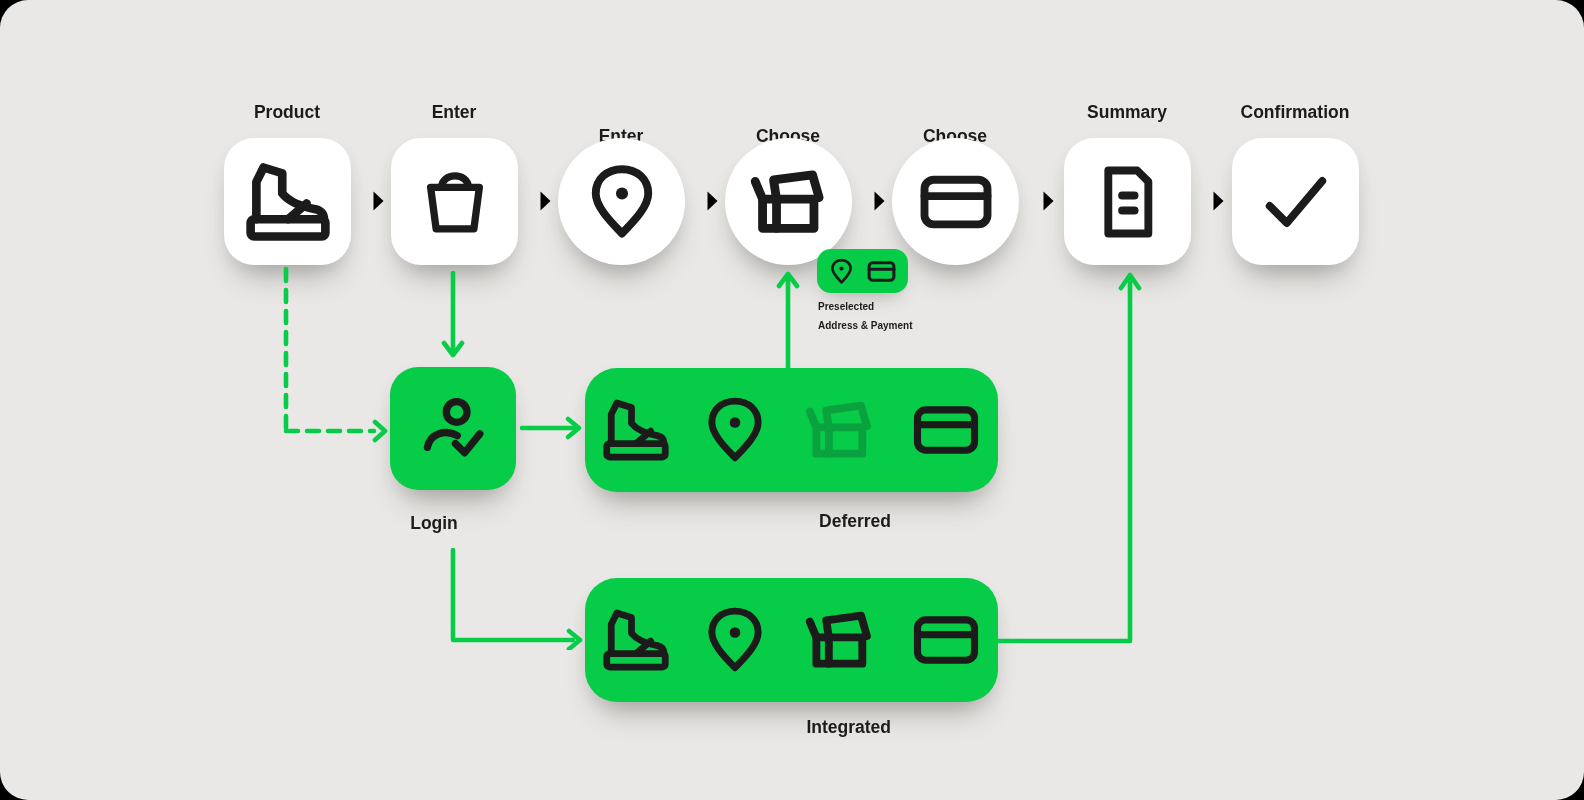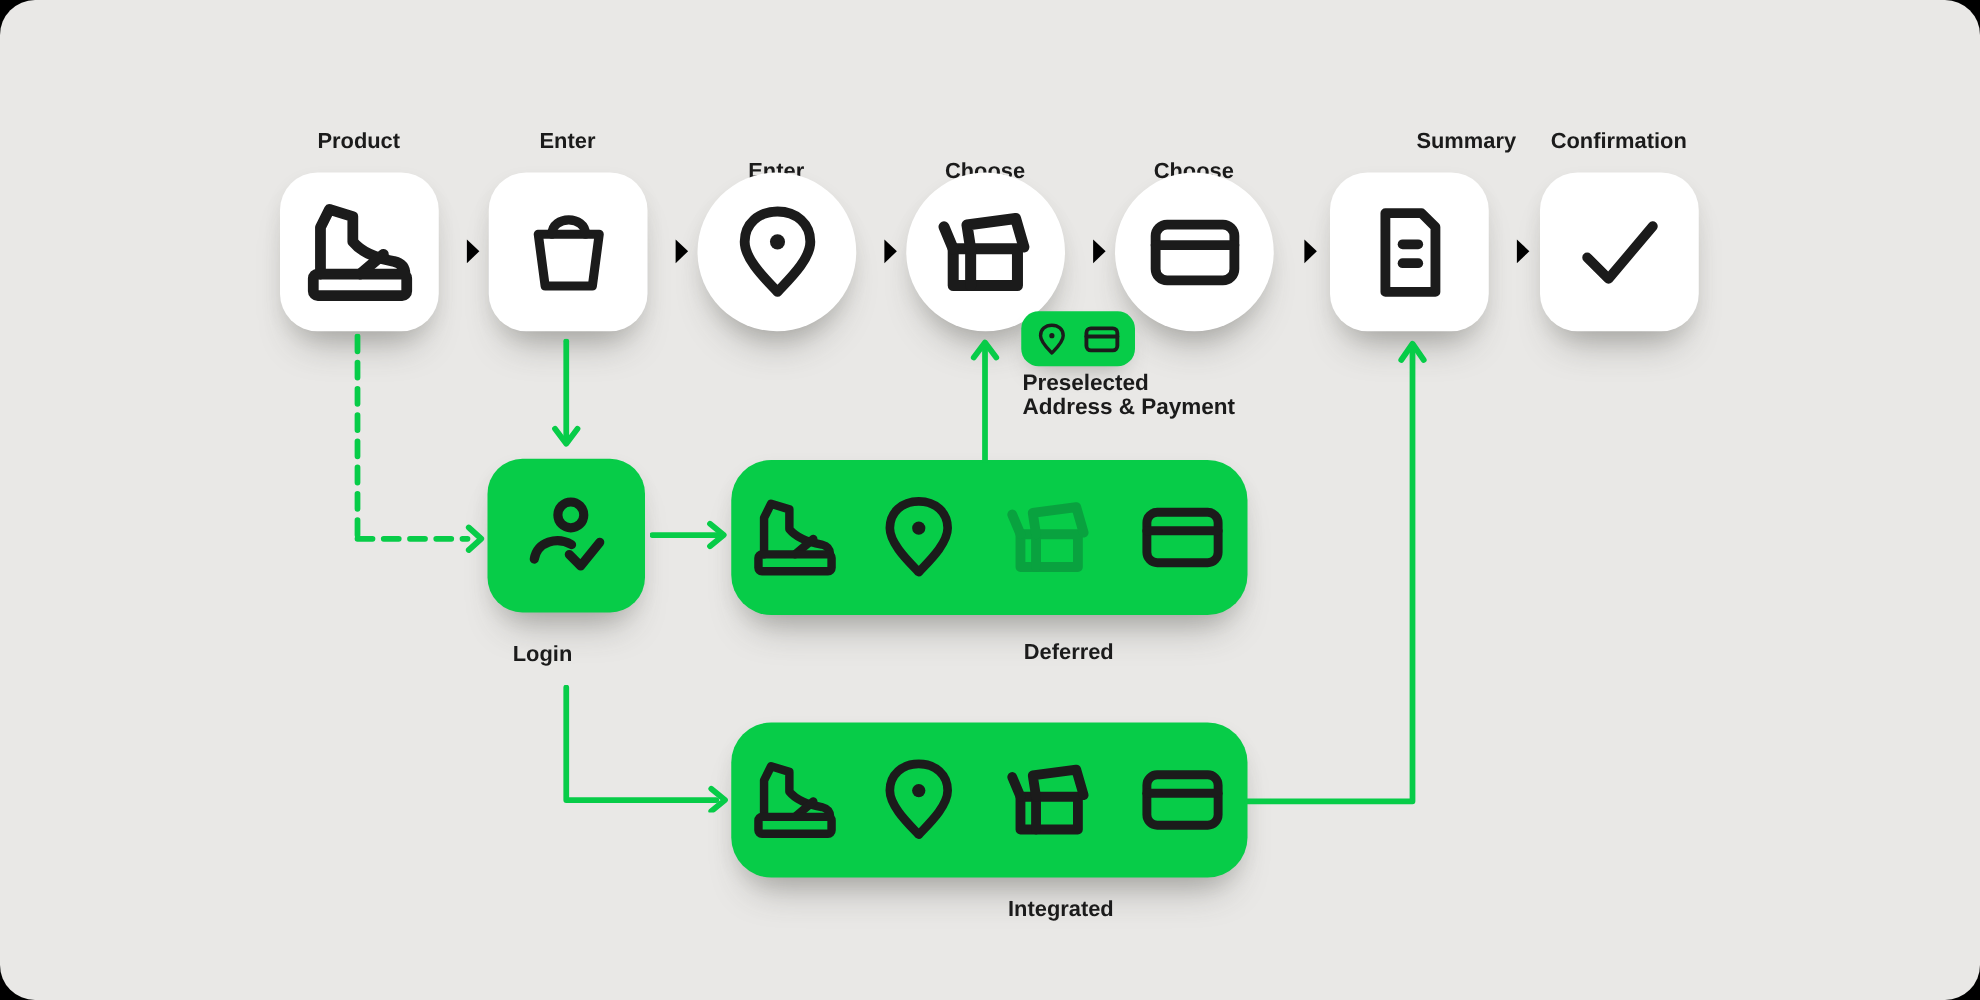--- a/index.html
+++ b/index.html
@@ -39,21 +39,21 @@
   .row{gap:26px;border-radius:32px;}
   .login{border-radius:28px;}
   .badge{
     position:absolute;left:817px;top:249px;width:91px;height:44px;
     background:var(--green);border-radius:14px;
     display:flex;align-items:center;justify-content:center;gap:9px;
     box-shadow:0 10px 18px -8px rgba(60,60,55,.35);
   }
   .badge-caption{
     position:absolute;left:818px;top:297px;width:230px;
-    font-weight:700;font-size:18px;line-height:19px;color:var(--ink);text-align:left;
+    font-weight:700;font-size:10px;line-height:19px;color:var(--ink);text-align:left;
   }
   
   .arr{position:absolute;}
   .garrow path{stroke:var(--green);stroke-width:4.6;fill:none;stroke-linecap:round;stroke-linejoin:round;}
   .garrow path.dash{stroke-dasharray:12 9;}
   .defs{position:absolute;width:0;height:0;overflow:hidden;}
 </style>
 </head>
 <body>
 
@@ -118,21 +118,21 @@
   </defs>
 </svg>
 
 <div class="stage">
 
   <div class="lbl sq-lbl" style="left:202px">Product</div>
   <div class="lbl sq-lbl" style="left:369px">Enter</div>
   <div class="lbl ci-lbl" style="left:576px">Enter Address</div>
   <div class="lbl ci-lbl" style="left:743px">Choose Delivery</div>
   <div class="lbl ci-lbl" style="left:910px">Choose Payment</div>
-  <div class="lbl sq-lbl" style="left:1088px">Summary</div>
+  <div class="lbl sq-lbl" style="left:1042px">Summary</div>
   <div class="lbl sq-lbl" style="left:1210px">Confirmation</div>
 
   <div class="node sq" style="left:224px">
     <svg class="icon" width="92" height="92" viewBox="0 0 64 64">
         <use href="#i-shoe"></use>
       </svg>
   </div>
   <div class="node sq" style="left:391px">
     <svg class="icon" width="78" height="78" viewBox="0 0 64 64">
         <use href="#i-bag"></use>

